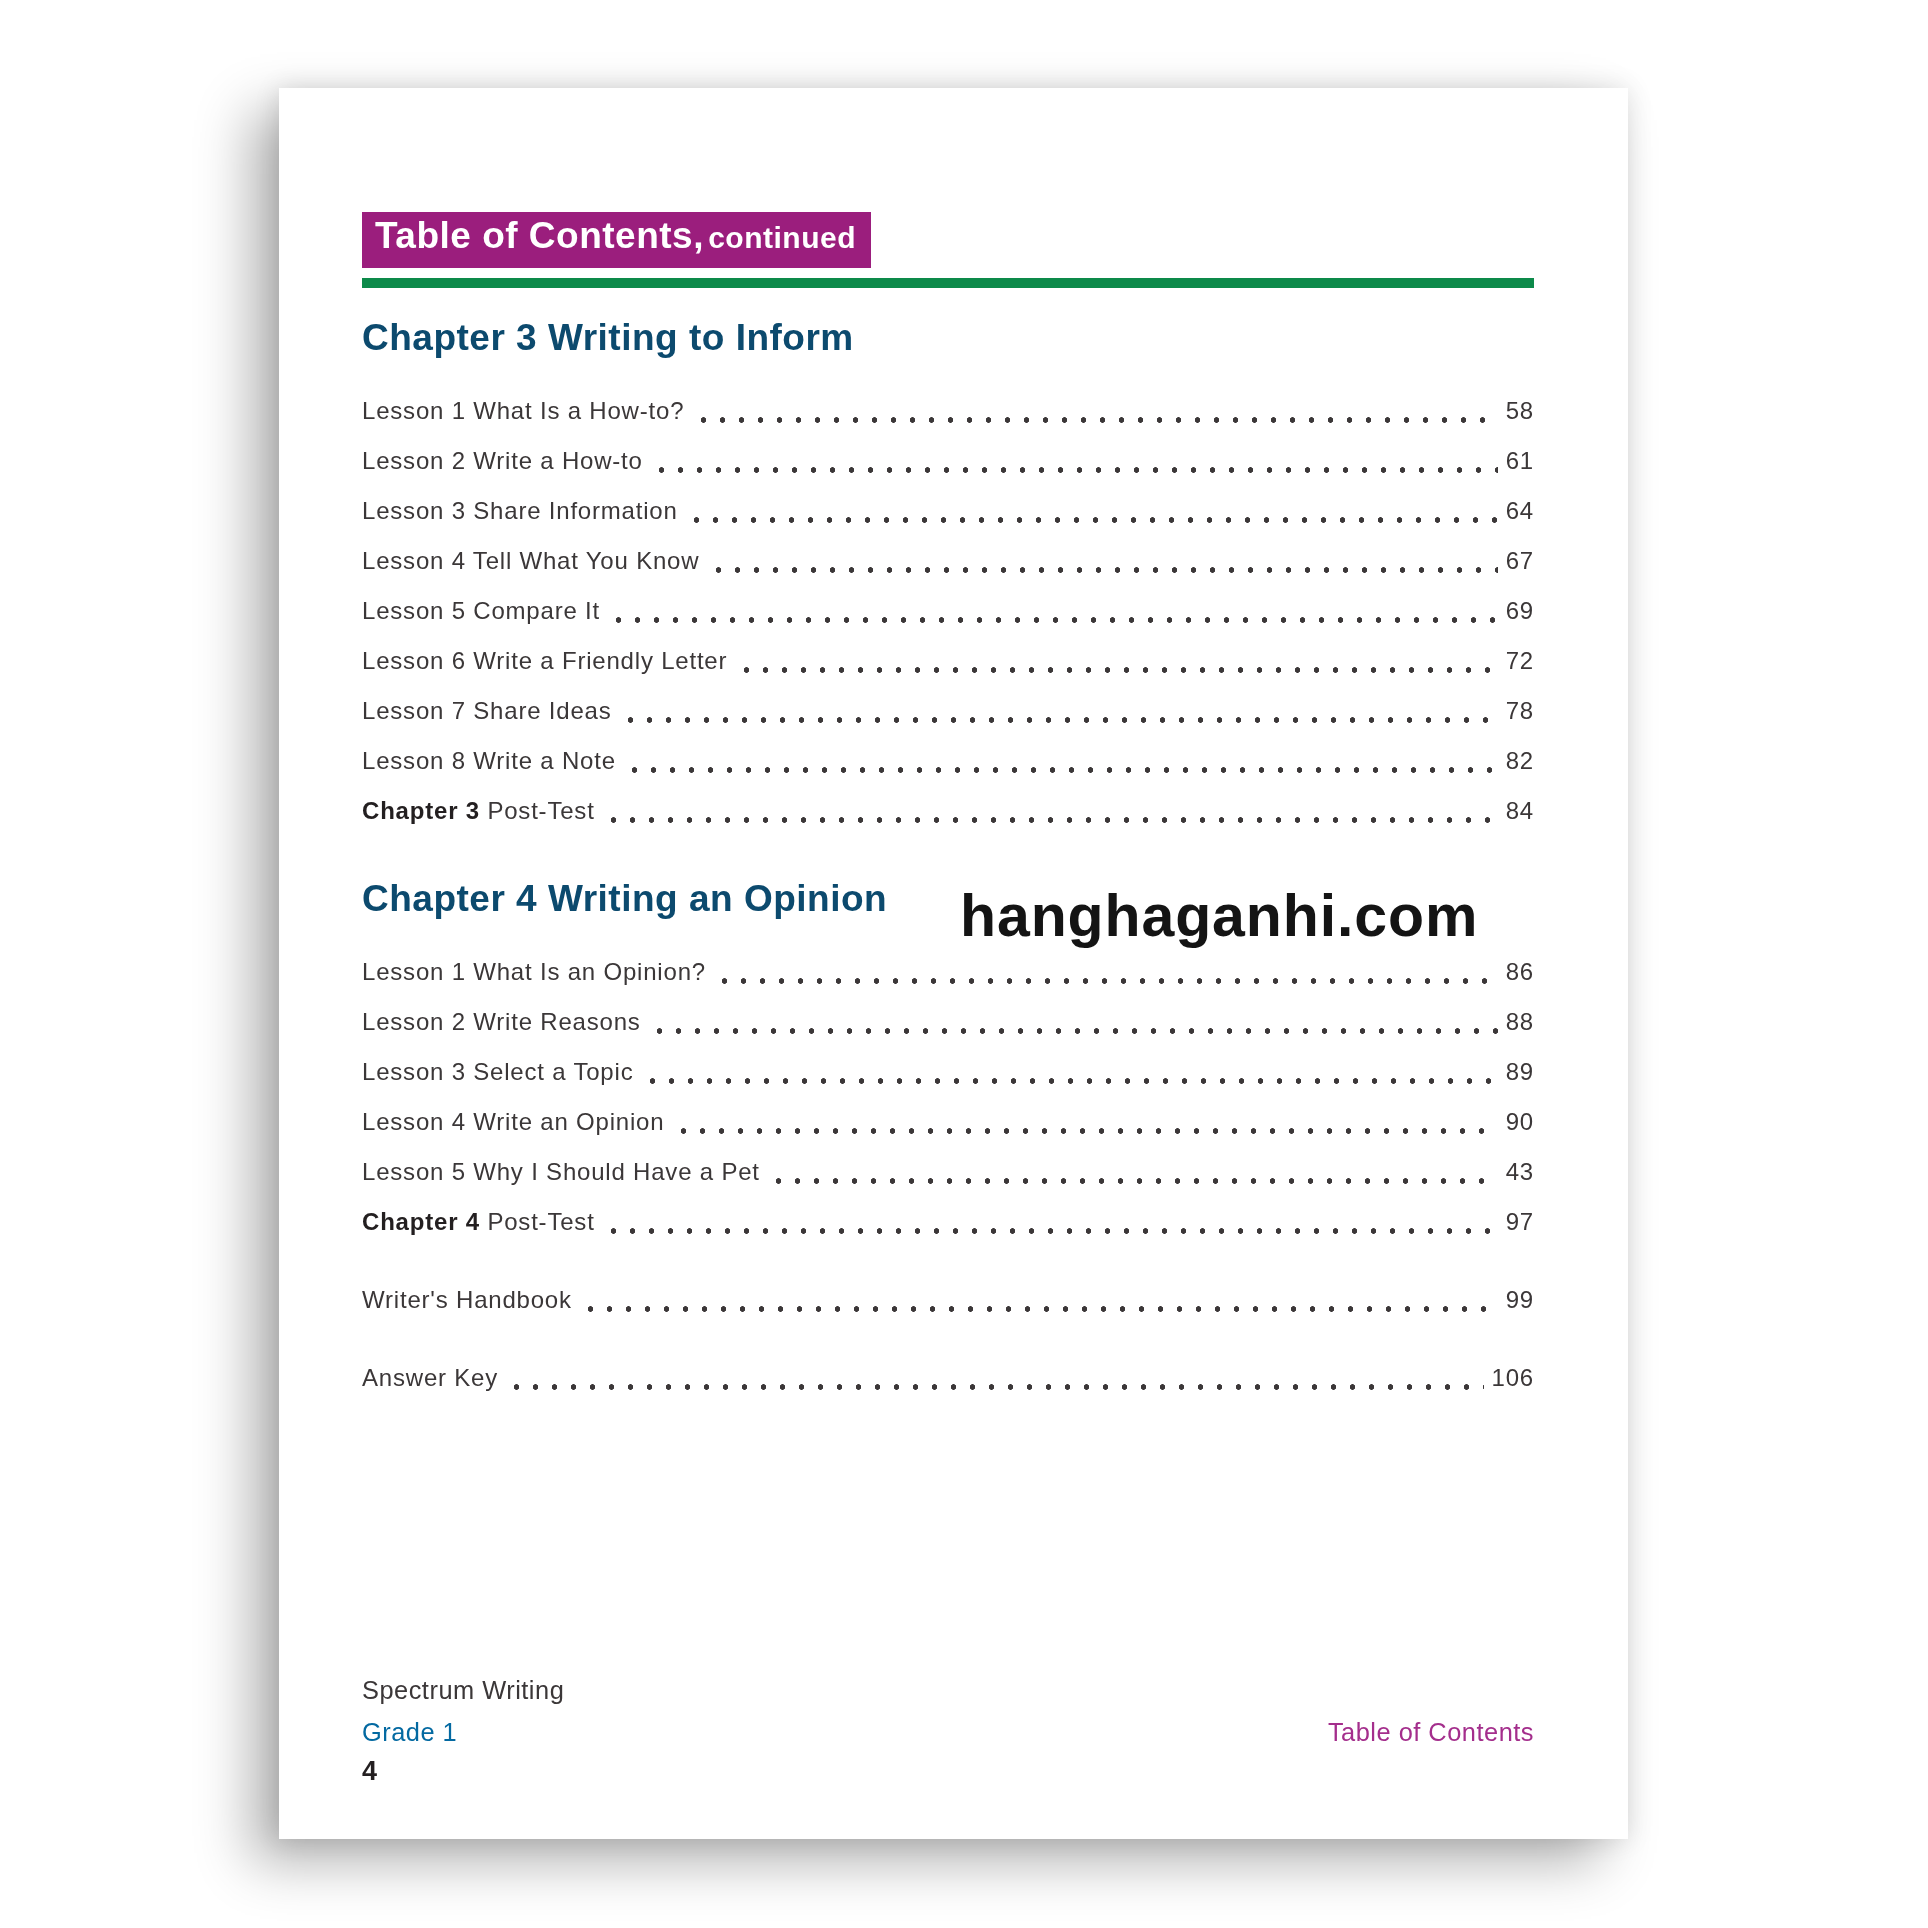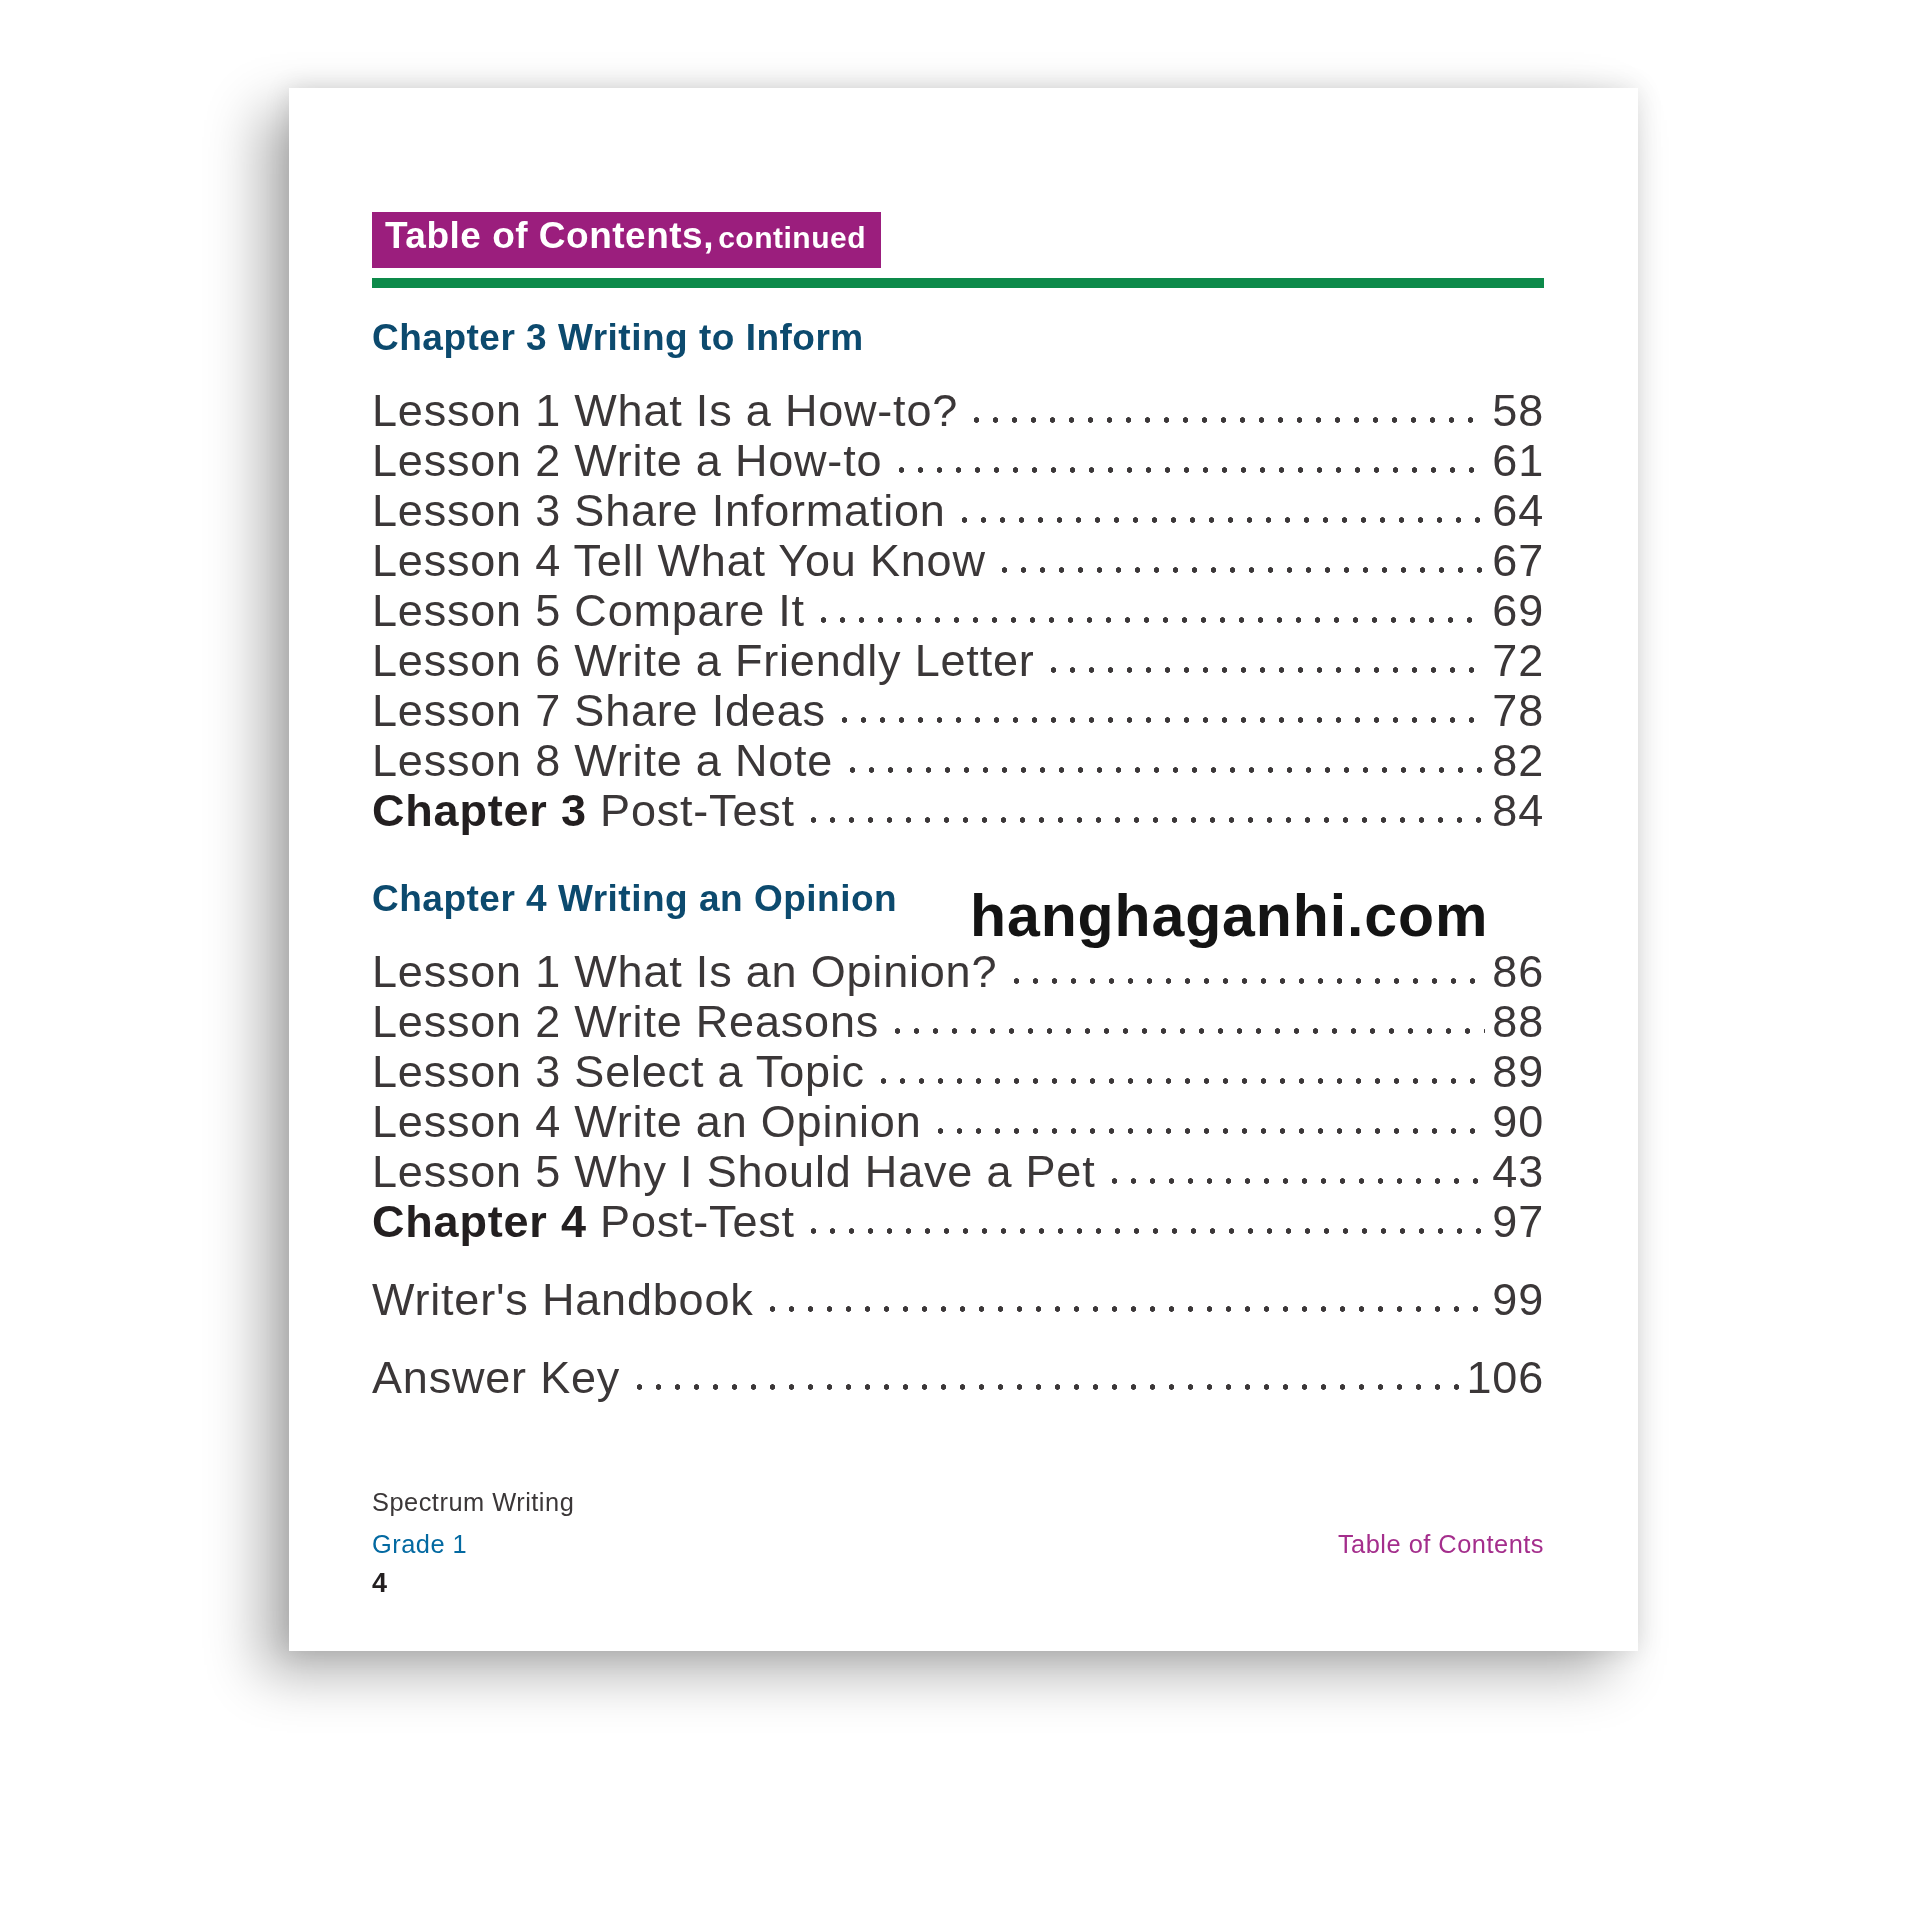--- a/index.html
+++ b/index.html
@@ -11,24 +11,24 @@
   .canvas {
     position: relative;
     width: 1928px;
     height: 1928px;
     background: #ffffff;
     overflow: hidden;
   }
   
   .sheet {
     position: absolute;
-    left: 289px;
+    left: 279px;
     top: 88px;
     width: 1349px;
-    height: 1563px;
+    height: 1751px;
     background: #ffffff;
     box-shadow: -28px 22.6px 52px rgba(0,0,0,0.30), 0 0 24.5px rgba(0,0,0,0.12);
   }
   .content {
     position: relative;
     height: 100%;
     padding: 0 94px 0 83px;
     box-sizing: border-box;
     color: #3b3738;
   }
@@ -65,21 +65,21 @@
     color: #0c4a6e;
     letter-spacing: 0.5px;
   }
   .toc-section .rows { margin-top: 28px; }
   .toc-section.headed + .toc-section.headed .toc-heading { margin-top: 43px; }
   .toc-section.spaced { margin-top: 24px; }
   .row {
     display: flex;
     align-items: flex-end;
     line-height: 50px;
-    font-size: 45px;
+    font-size: 24px;
     letter-spacing: 0.8px;
     color: #3b3738;
   }
   .row .label { white-space: nowrap; }
   .row .label b { color: #231f20; }
   .leader {
     flex: 1;
     height: 50px;
     margin: 0 7.5px 0 9.4px;
     background-image: radial-gradient(circle, #3b3738 2.4px, transparent 2.9px);

